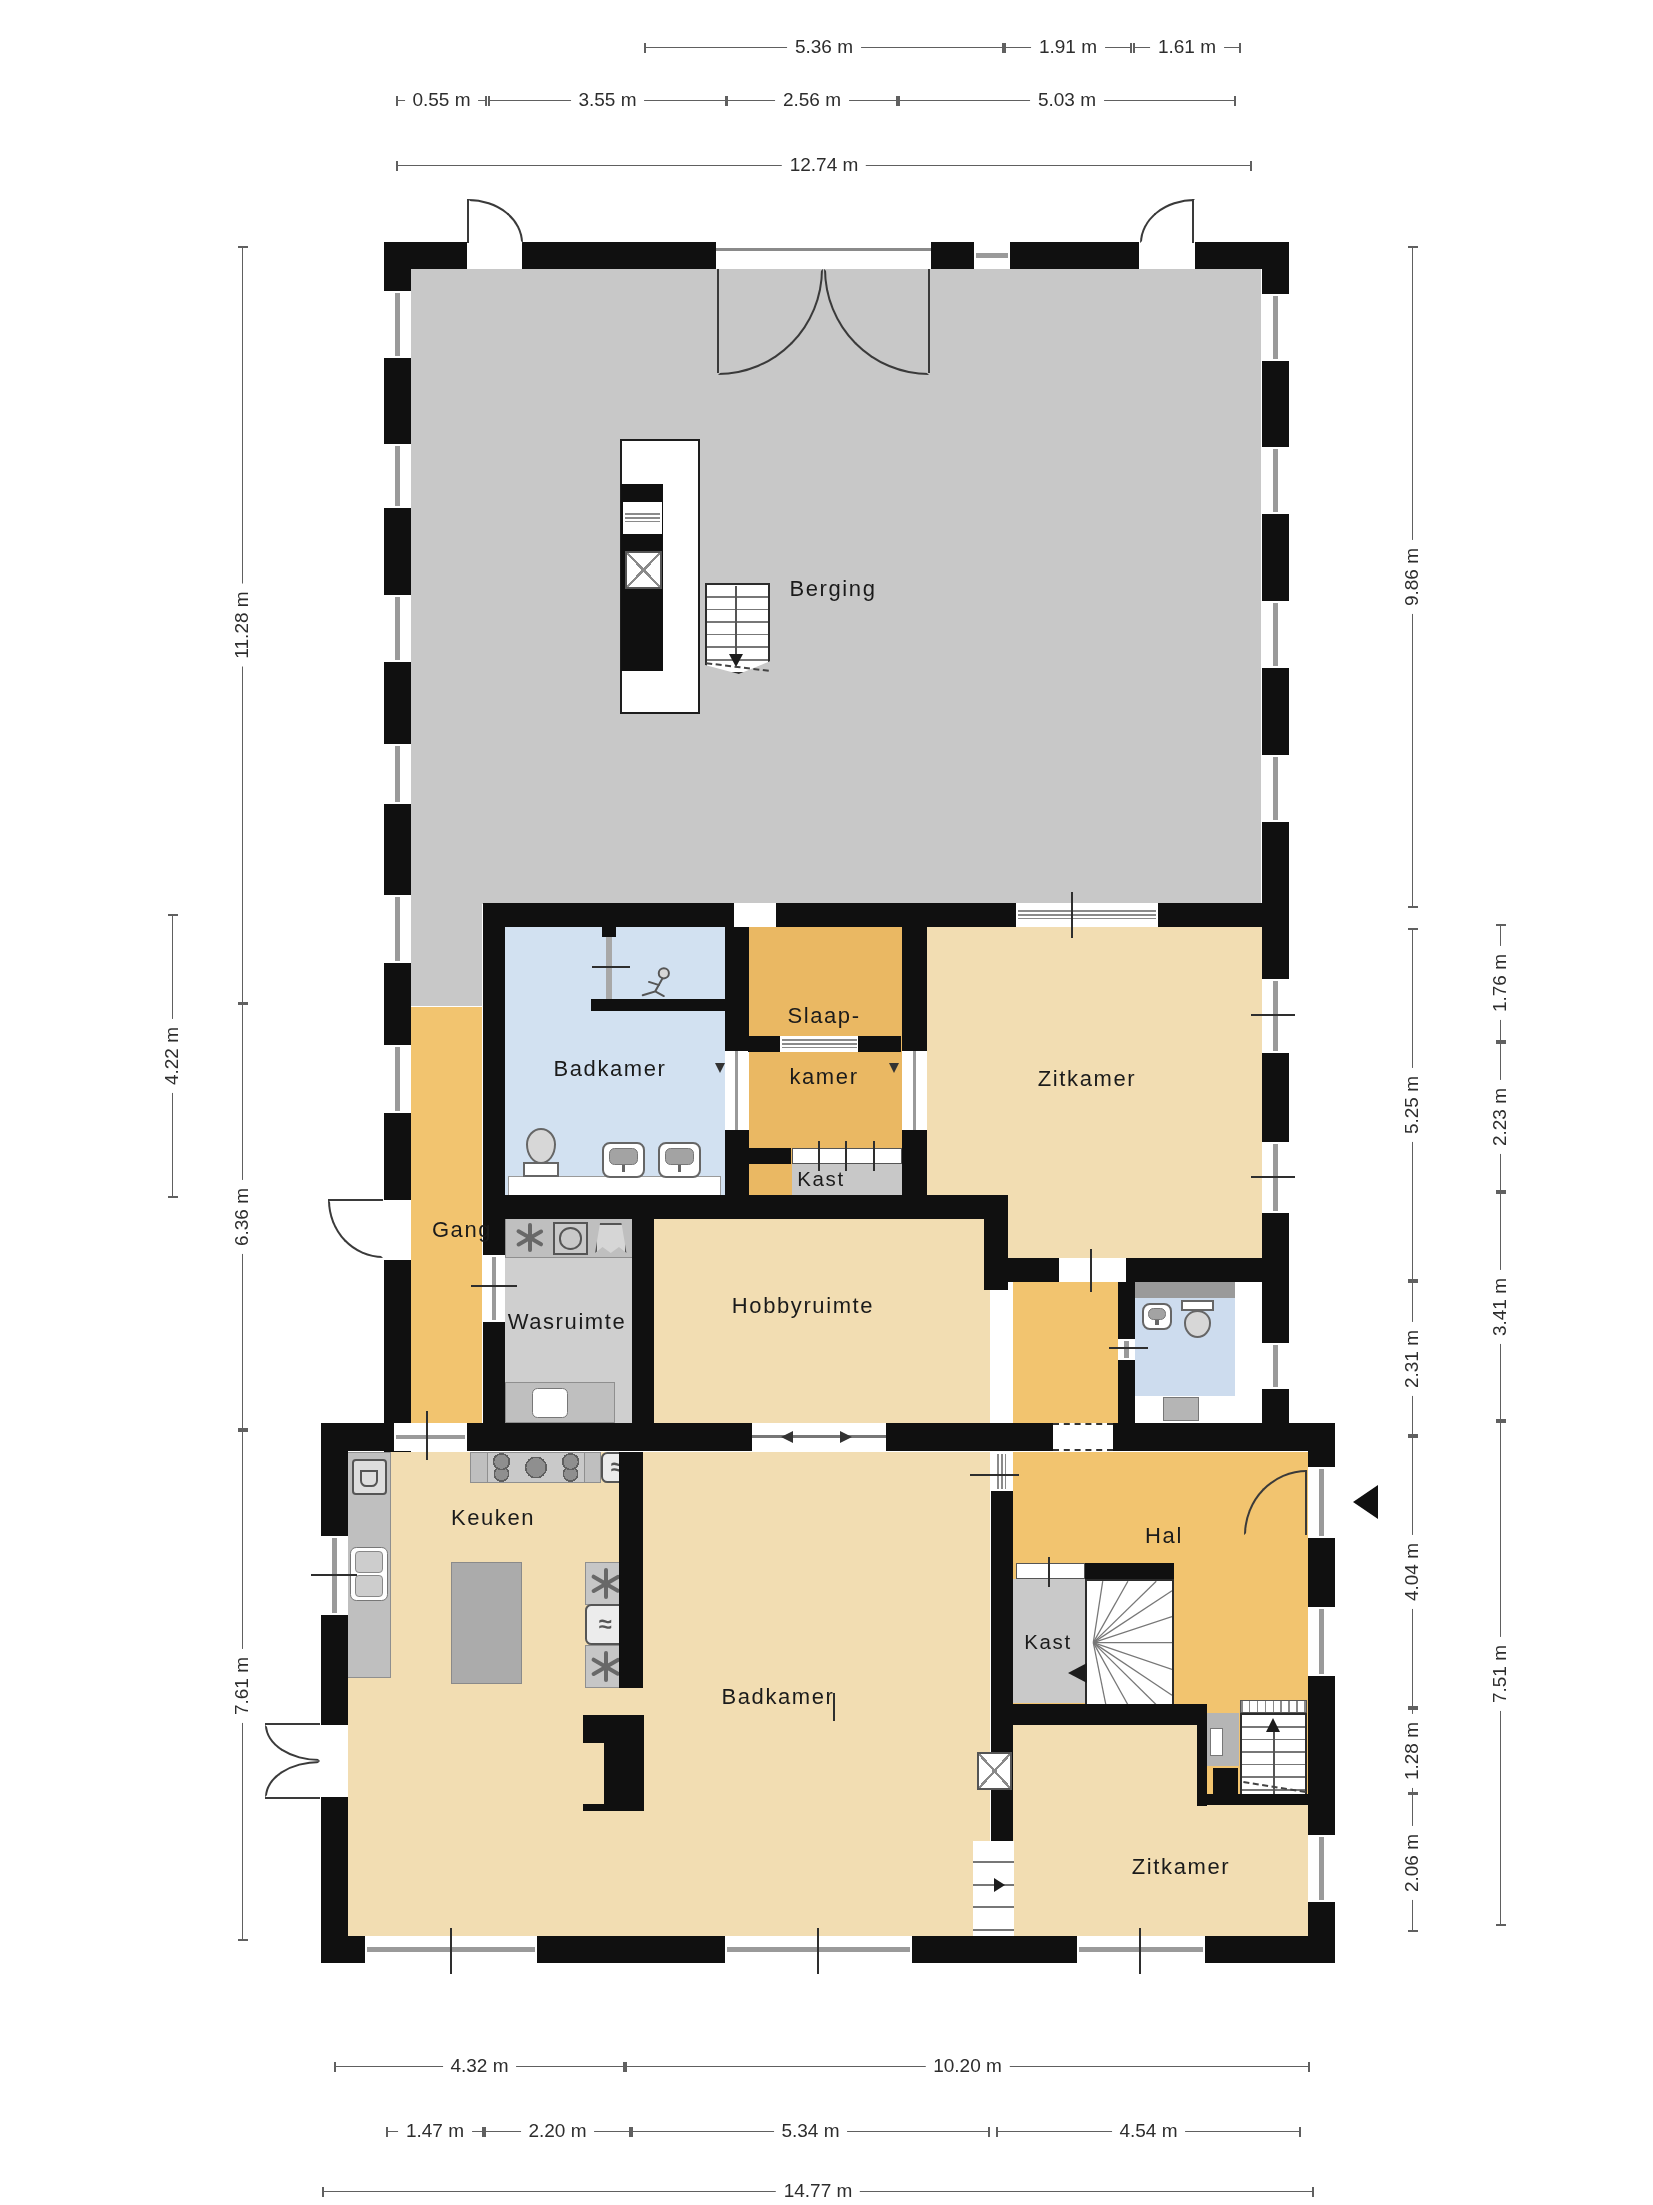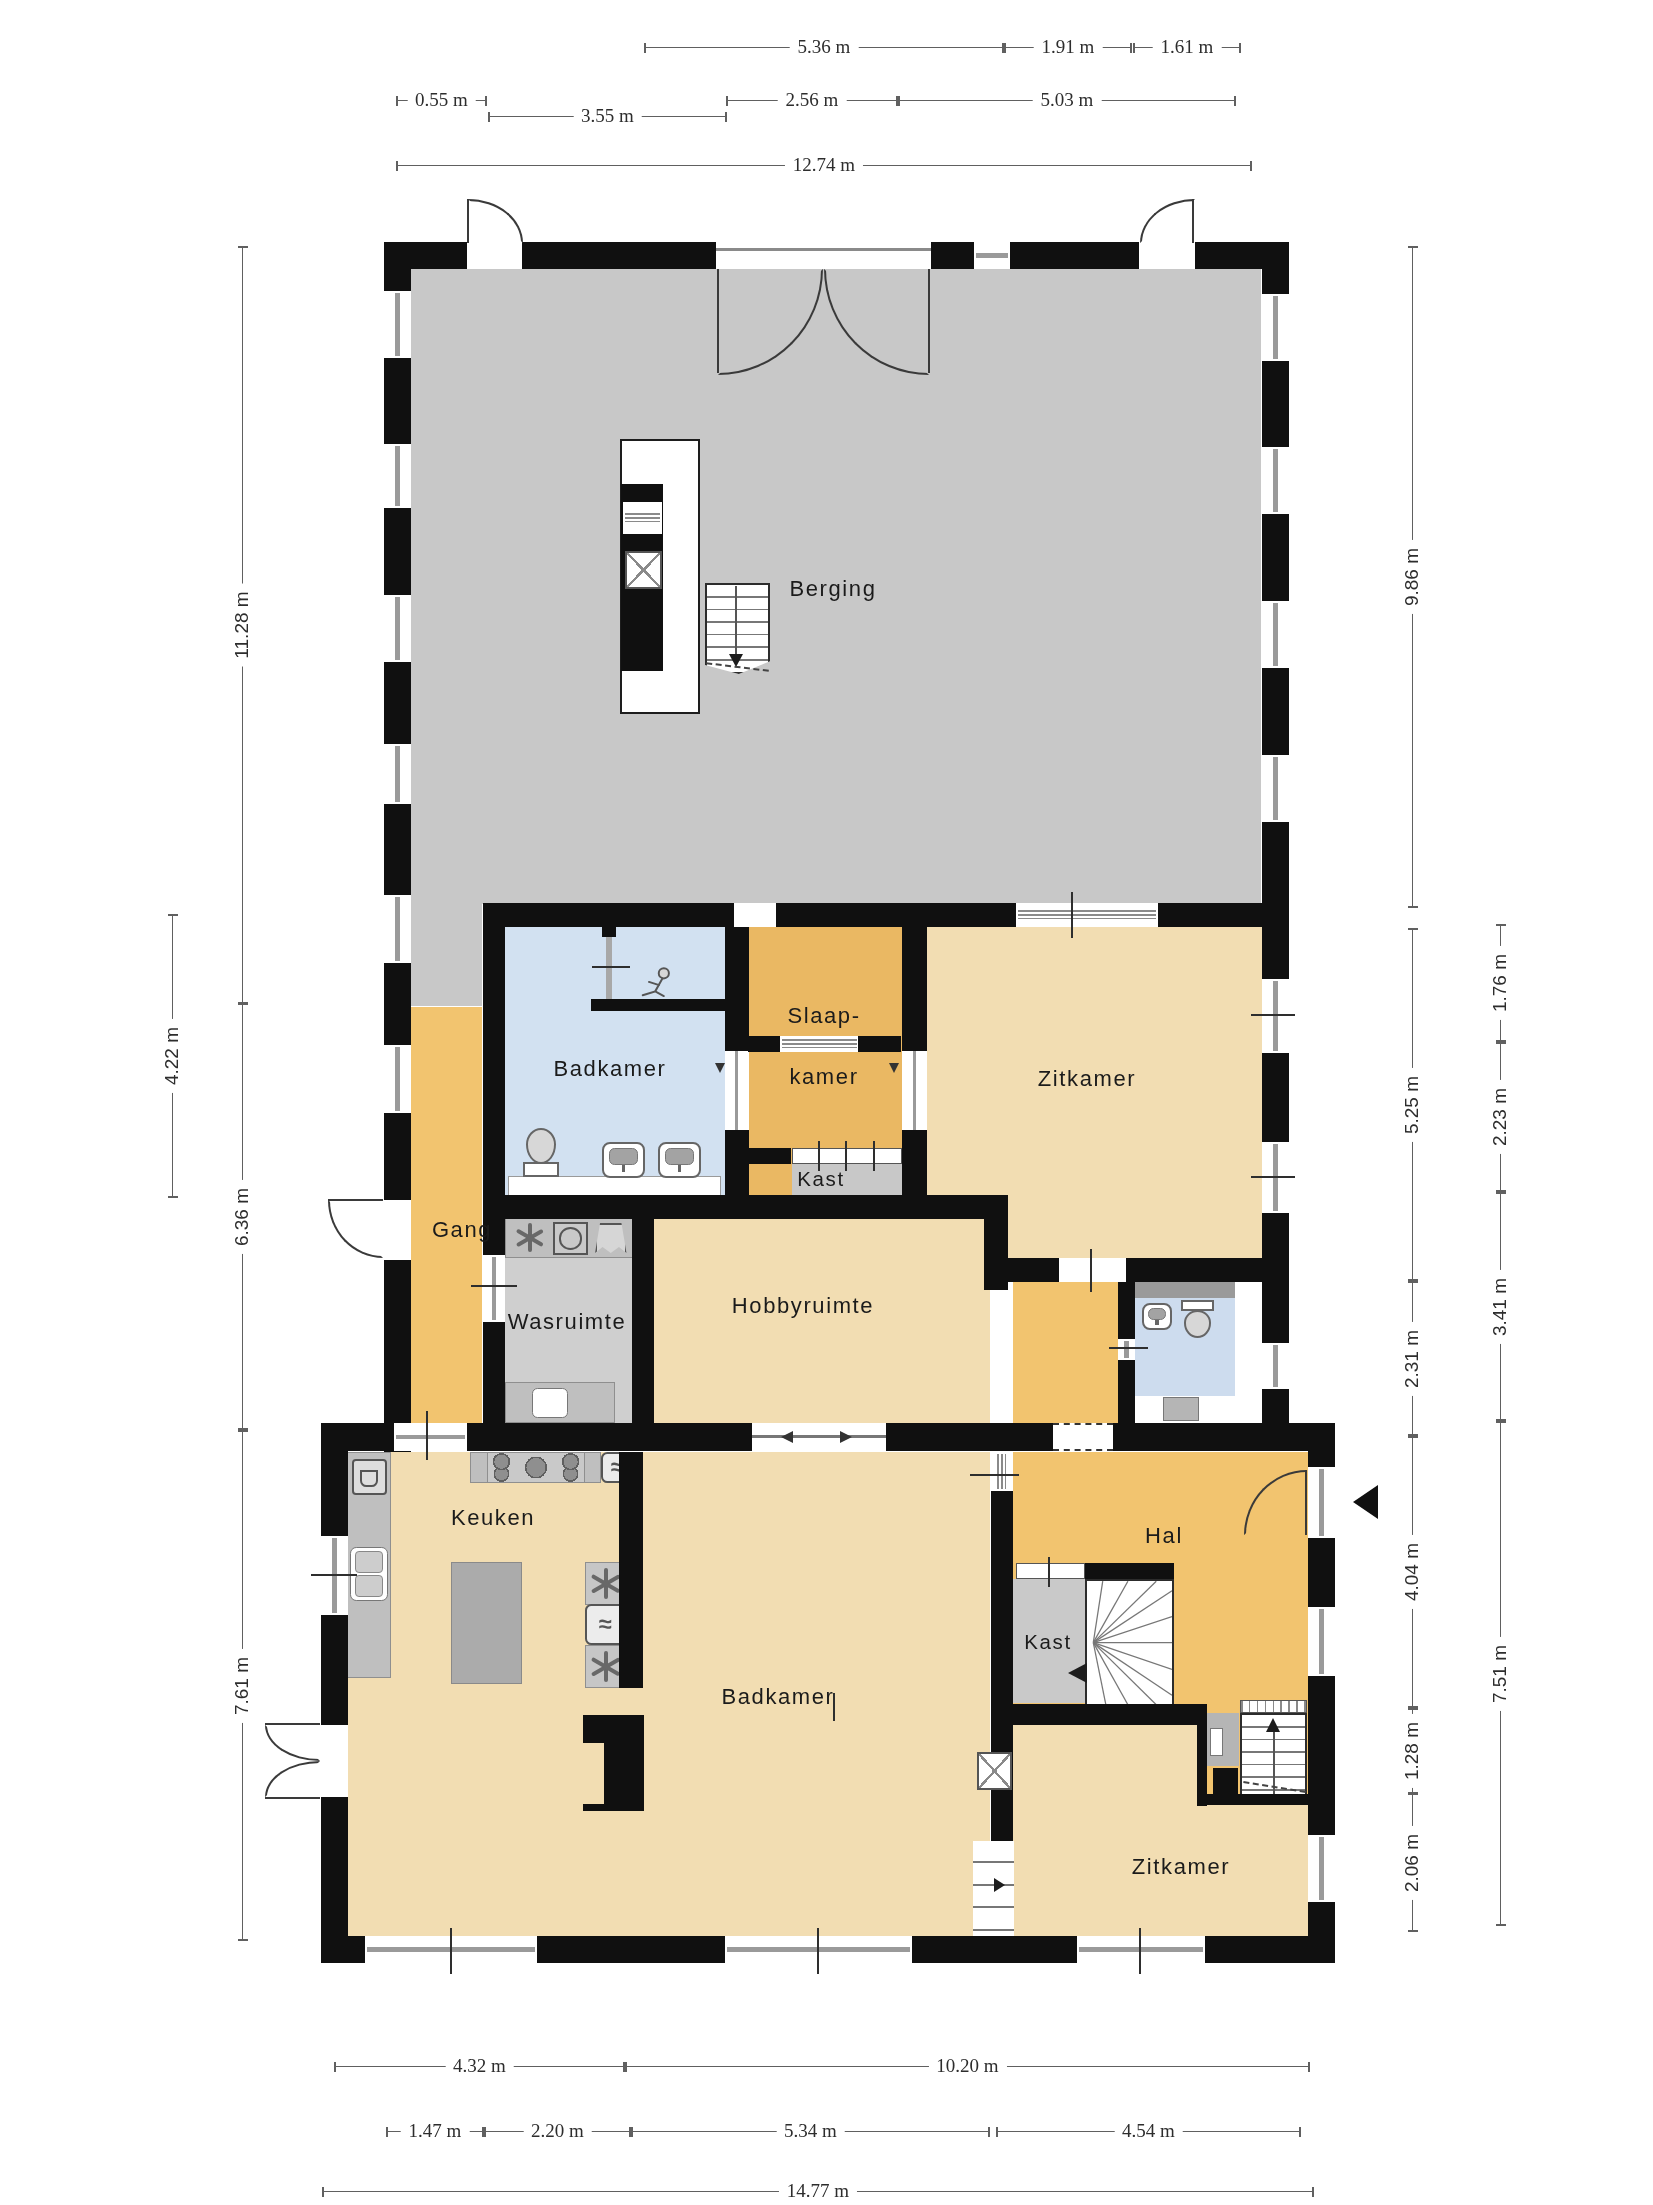--- a/index.html
+++ b/index.html
@@ -67,21 +67,21 @@
   .sink2{position:absolute;background:#fff;border:1.6px solid #777;border-radius:6.3px;box-sizing:border-box;}
   .sink2::before,.sink2::after{content:"";position:absolute;left:12%;right:12%;height:38%;background:#cdcdcd;border:1.6px solid #888;border-radius:3.9px;}
   .sink2::before{top:6%;} .sink2::after{bottom:6%;}
   .coffee{position:absolute;background:#dedede;border:2.4px solid #555;border-radius:3.9px;box-sizing:border-box;}
   .coffee::after{content:"";position:absolute;left:18%;top:28%;width:45%;height:40%;border:2px solid #555;border-radius:0 0 6.3px 6.3px;}
   .rad{position:absolute;background:#fff;border:1.6px solid #777;box-sizing:border-box;}
   
   .rlabel{position:absolute;transform:translate(-50%,-50%);font-size:22px;letter-spacing:1.6px;color:#1b1b1b;white-space:nowrap;}
   .rlabel.sm{font-size:20.5px;}
   
-  .dimh{position:absolute;height:0;border-top:1.6px solid #606060;font-family:Liberation Serif, serif;}
+  .dimh{position:absolute;height:0;border-top:1.6px solid #606060;}
   .dimh::before,.dimh::after{content:"";position:absolute;top:-5.5px;width:1.6px;height:10.2px;background:#606060;}
   .dimh::before{left:0;} .dimh::after{right:0;}
   .dimh>span{position:absolute;left:50%;top:-0.8px;transform:translate(-50%,-50%);background:#fff;padding:0 7.9px;
     font-size:19px;color:#2d2d2d;white-space:nowrap;}
   .dimv{position:absolute;width:0;border-left:1.6px solid #606060;}
   .dimv::before,.dimv::after{content:"";position:absolute;left:-5.5px;width:10.2px;height:1.6px;background:#606060;}
   .dimv::before{top:0;} .dimv::after{bottom:0;}
   .dimv>span{position:absolute;top:50%;left:-0.8px;transform:translate(-50%,-50%) rotate(-90deg);background:#fff;padding:0 7.9px;
     font-size:19px;color:#2d2d2d;white-space:nowrap;}
 </style>
@@ -369,21 +369,21 @@
   <div class="dimh" style="left:1004px;top:47px;width:128px">
       <span>1.91 m</span>
     </div>
   <div class="dimh" style="left:1133px;top:47px;width:108px">
       <span>1.61 m</span>
     </div>
 
   <div class="dimh" style="left:396px;top:100px;width:91px">
       <span>0.55 m</span>
     </div>
-  <div class="dimh" style="left:488px;top:116px;width:239px">
+  <div class="dimh" style="left:488px;top:100px;width:239px">
       <span>3.55 m</span>
     </div>
   <div class="dimh" style="left:726px;top:100px;width:172px">
       <span>2.56 m</span>
     </div>
   <div class="dimh" style="left:898px;top:100px;width:338px">
       <span>5.03 m</span>
     </div>
 
   <div class="dimh" style="left:396px;top:165px;width:856px">

